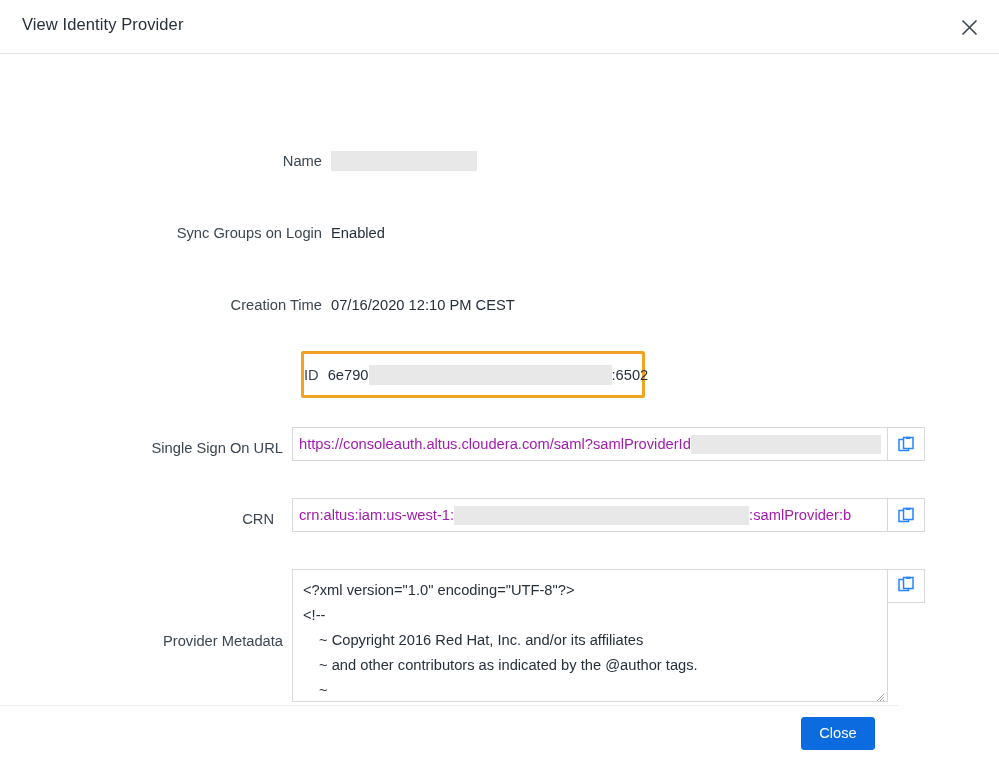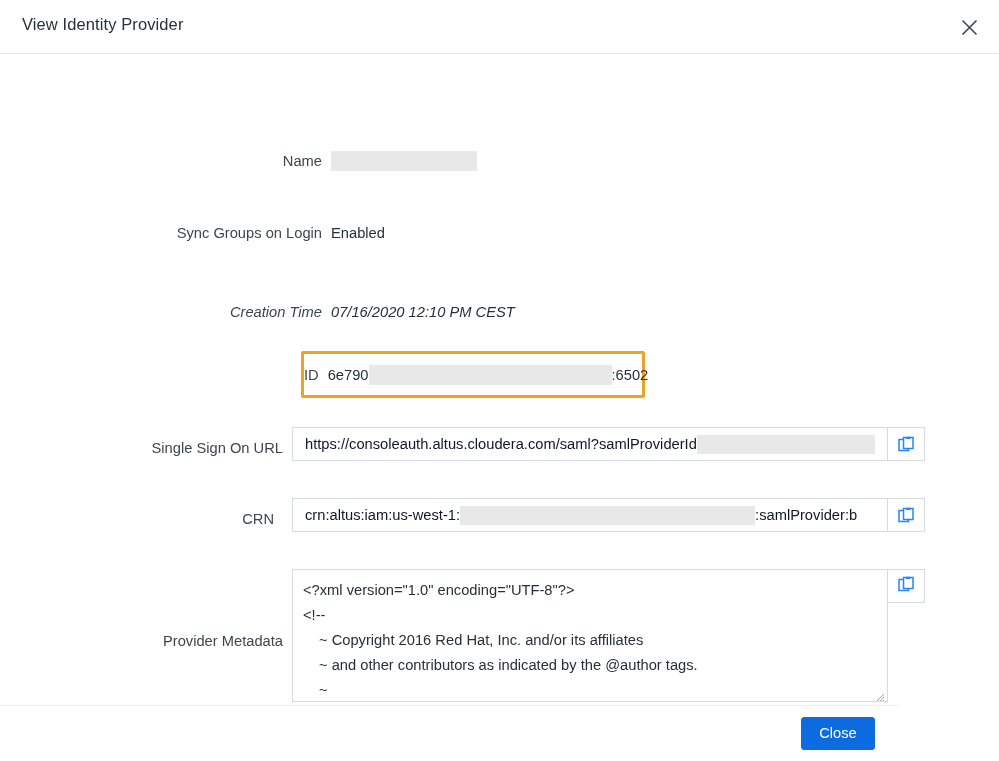--- a/index.html
+++ b/index.html
@@ -147,22 +147,22 @@
     align-items: stretch;
   }
   .field-box {
     border: 1px solid #d6dade;
     background: #ffffff;
     box-sizing: border-box;
     display: flex;
     align-items: center;
     overflow: hidden;
     font-size: 14.7px;
-    color: #0f172a;
-    padding: 0 12px;
+    color: #a21caf;
+    padding: 0 6px;
     white-space: nowrap;
   }
   .copy-btn {
     width: 37px;
     border: 1px solid #d6dade;
     border-left: none;
     background: #ffffff;
     box-sizing: border-box;
     display: flex;
     align-items: center;
@@ -272,21 +272,21 @@
       <div class="row-value">
         <span class="redact name-block"></span>
       </div>
     </div>
 
     <div class="form-row" style="top:169px;">
       <div class="row-label">Sync Groups on Login</div>
       <div class="row-value">Enabled</div>
     </div>
 
-    <div class="form-row" style="top:248px;font-style:italic;">
+    <div class="form-row" style="top:241px;">
       <div class="row-label">Creation Time</div>
       <div class="row-value">07/16/2020 12:10 PM CEST</div>
     </div>
 
     <div class="id-highlight">
       <div class="id-inner">
         <div class="id-label">ID</div>
         <div class="id-value">
           <span>6e790</span>
           <span class="redact id-redact"></span>

